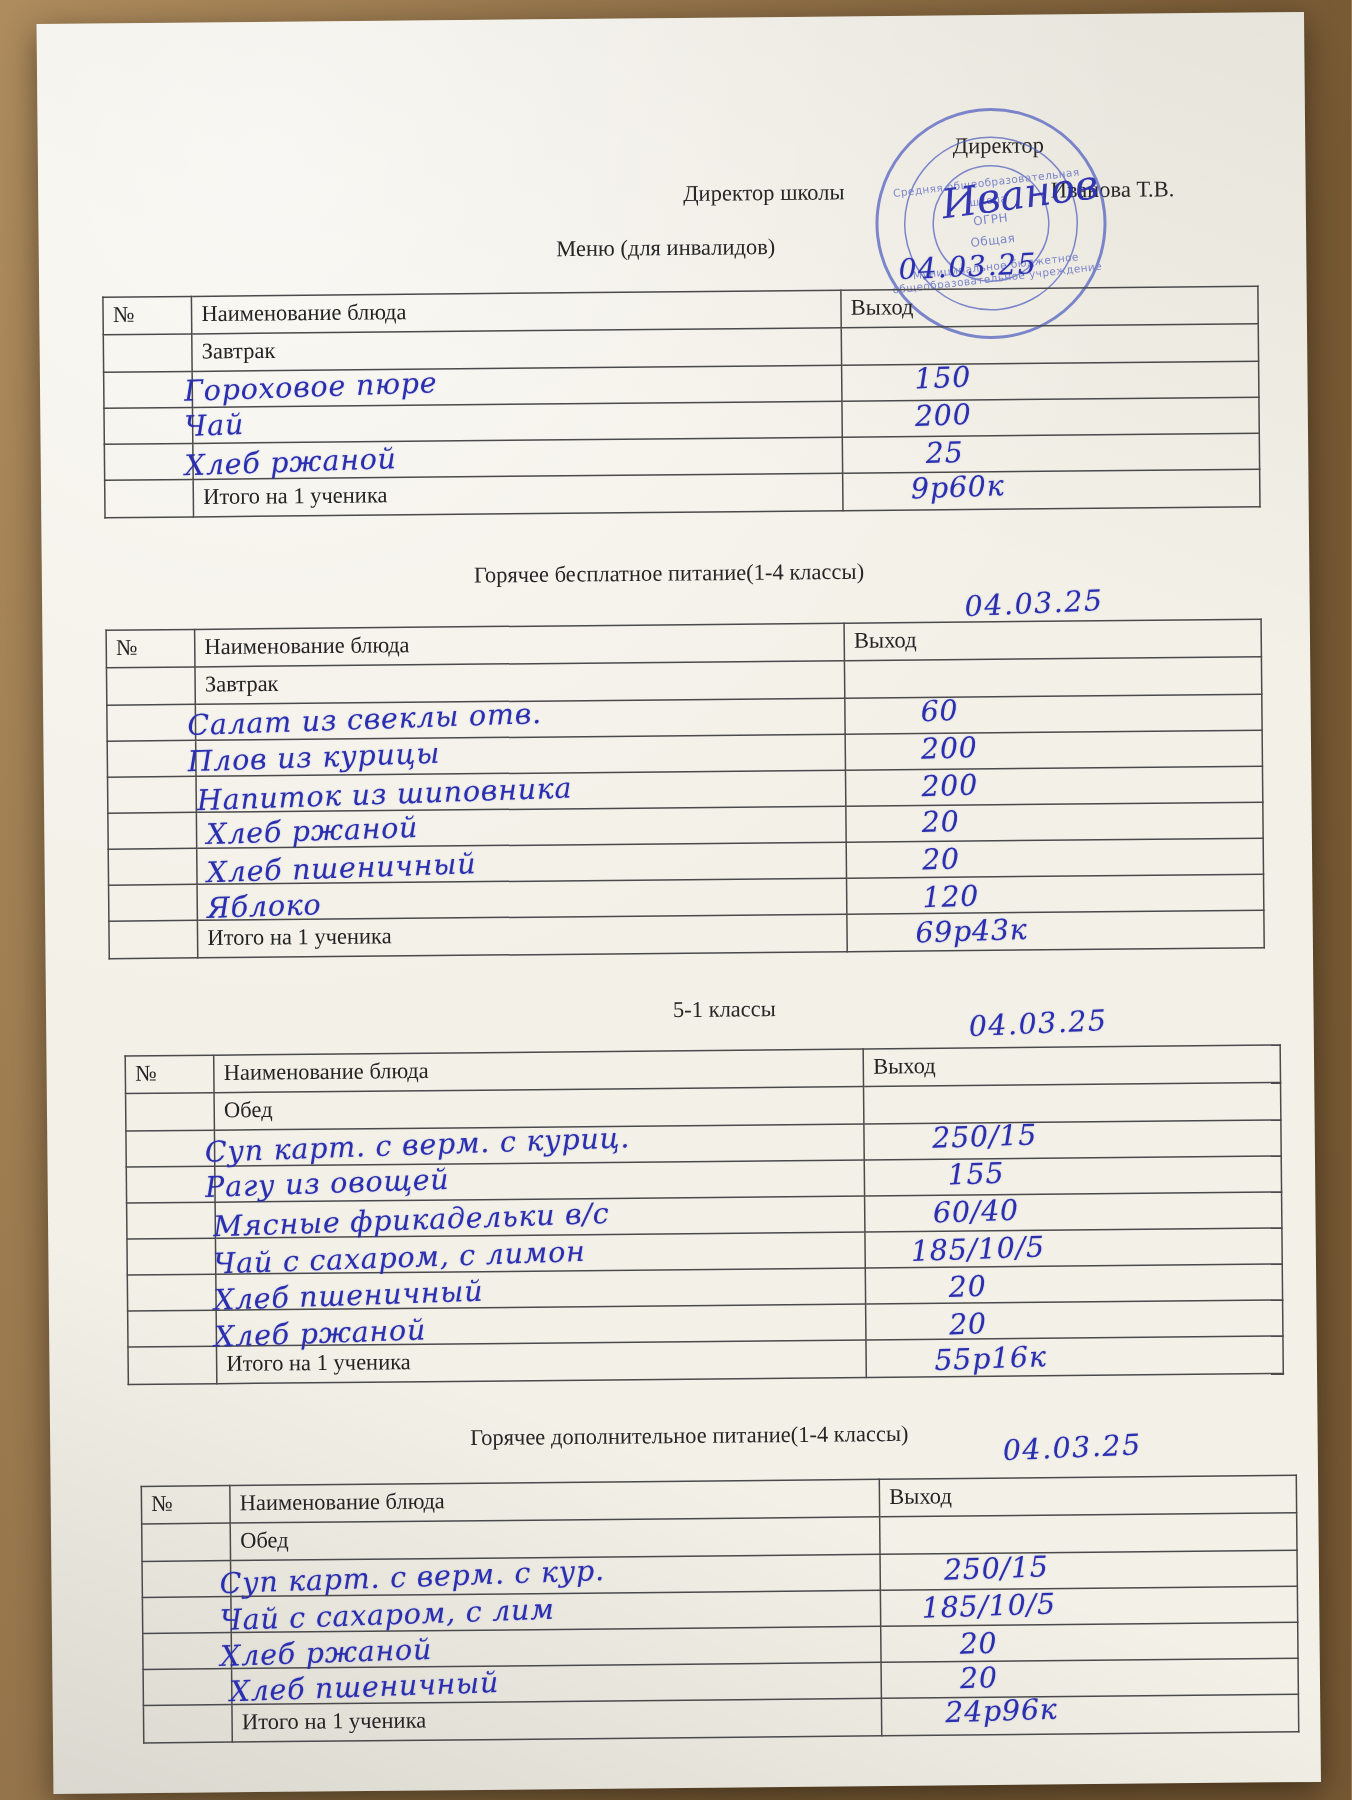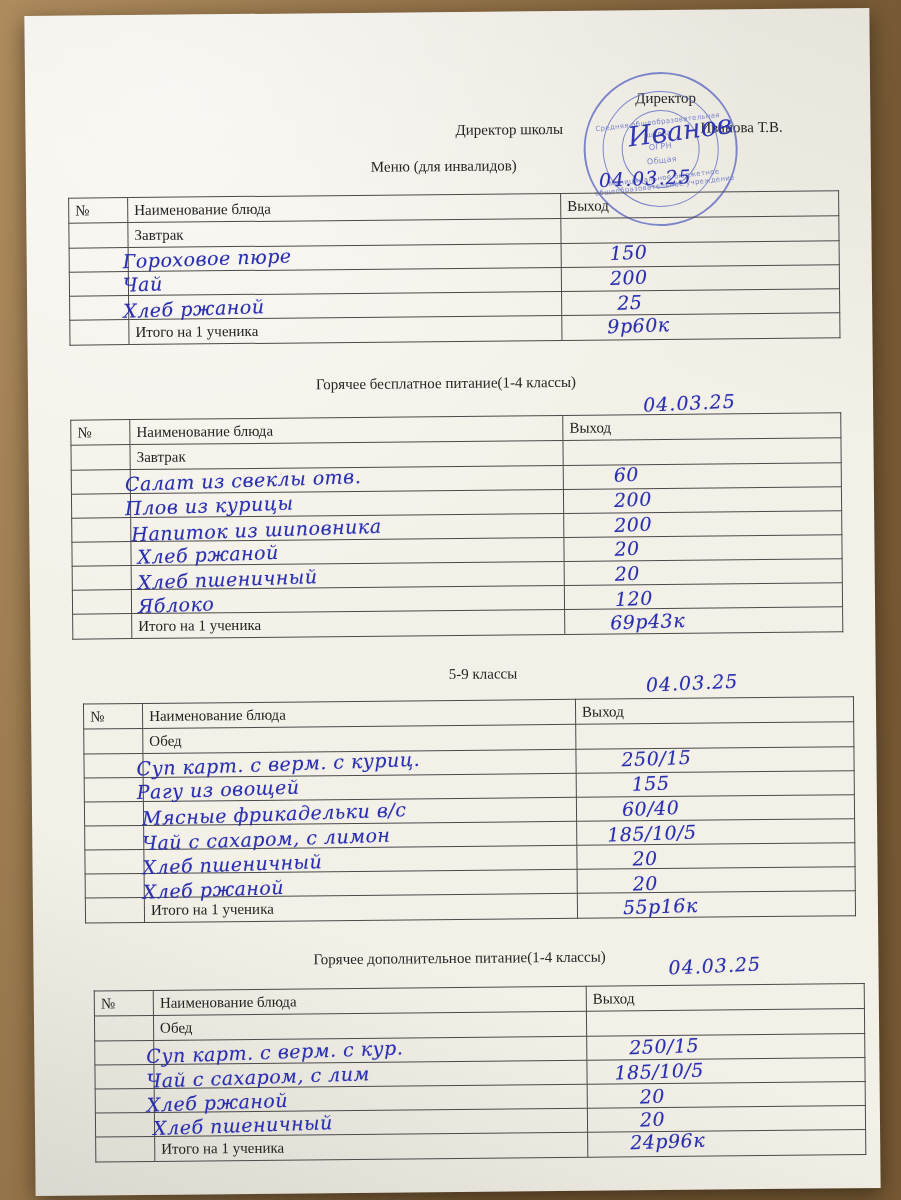--- a/index.html
+++ b/index.html
@@ -302,21 +302,21 @@
     <div class="hand" style="left:585px; top:527px;">20</div>
 
     <div class="hand" style="left:108px; top:554px;">Хлеб пшеничный</div>
     <div class="hand" style="left:585px; top:552px;">20</div>
 
     <div class="hand" style="left:108px; top:579px;">Яблоко</div>
     <div class="hand" style="left:585px; top:577px;">120</div>
 
     <div class="hand" style="left:580px; top:600px;">69р43к</div>
 
-    <div class="caption" style="left:418px; top:654px;">5-9 классы</div>
+    <div class="caption" style="left:418px; top:654px;">5-1 классы</div>
     <div class="hand date" style="left:615px; top:662px;">04.03.25</div>
 
     <table class="tbl" style="left:52px; top:688px;">
       <tbody>
           <tr>
         <td class="c-num">№</td>
         <td class="c-name">Наименование блюда</td>
         <td class="c-out">Выход</td>
       </tr>
       <tr>

